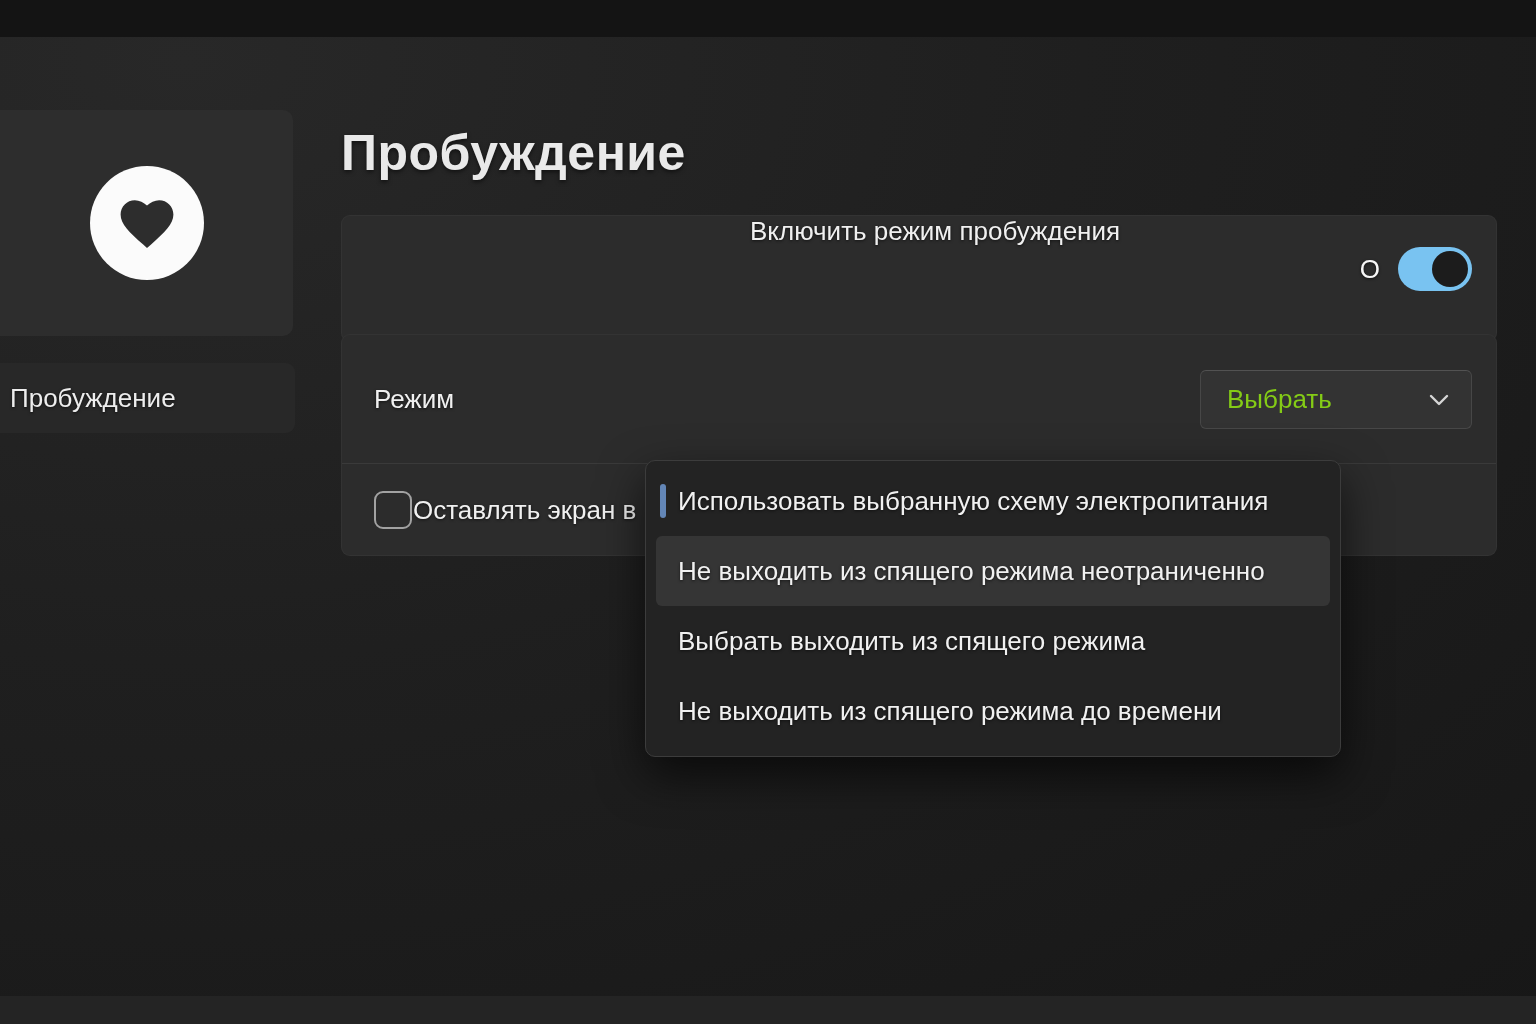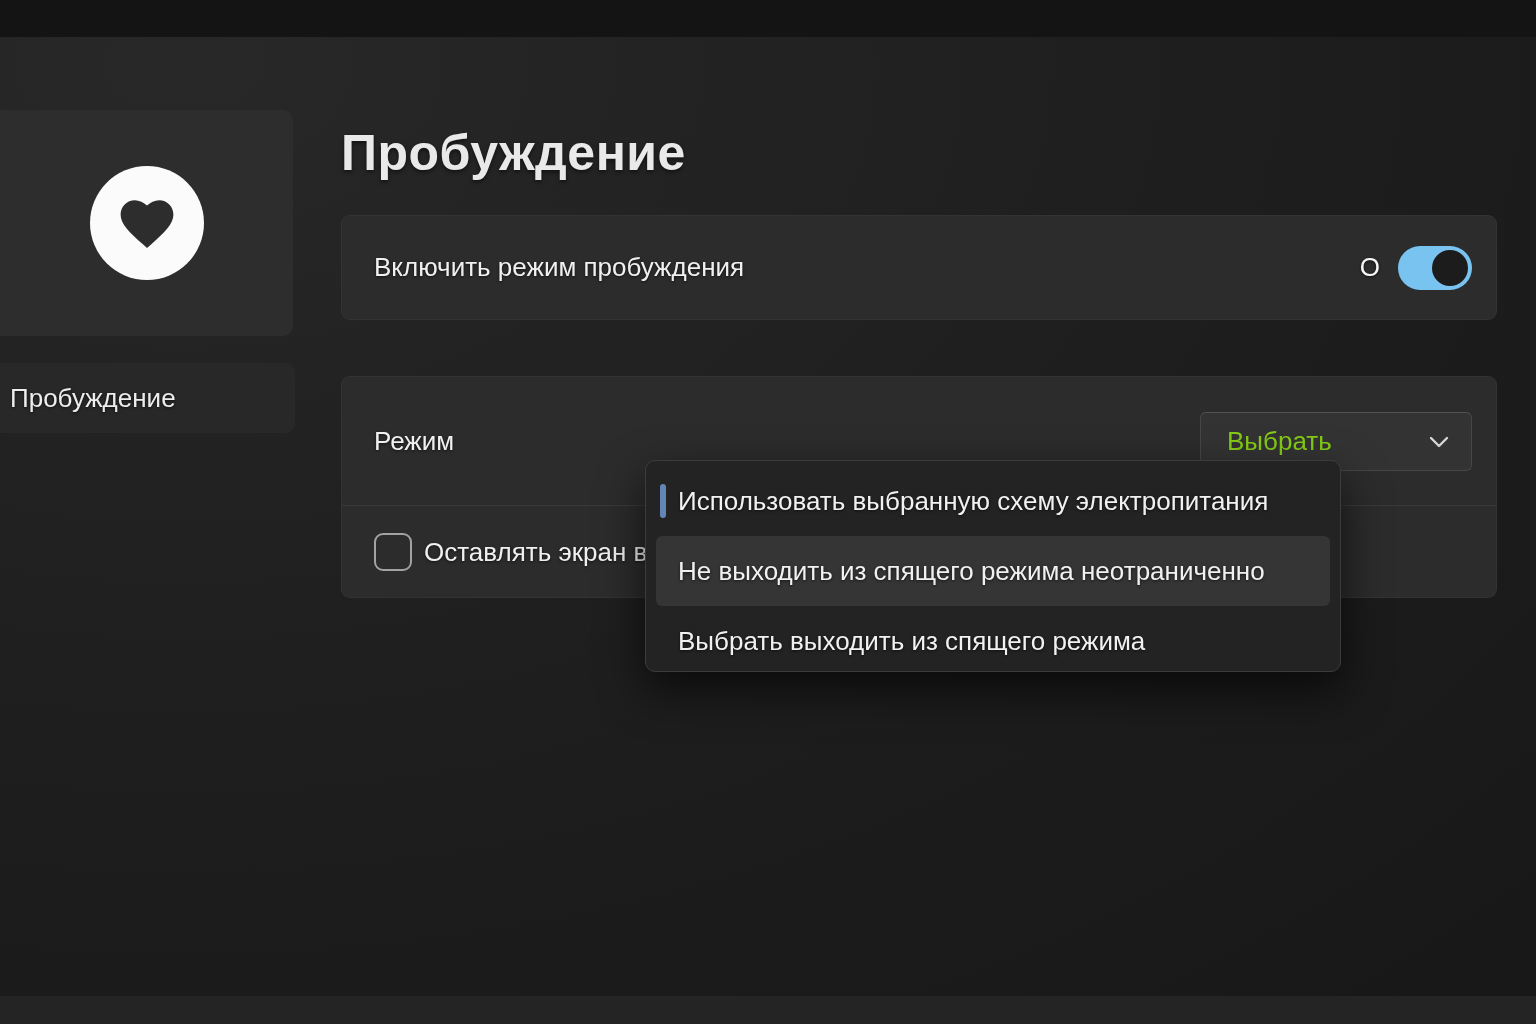--- a/index.html
+++ b/index.html
@@ -47,38 +47,38 @@
     position: absolute; left: 341px; top: 124px;
     font-size: 50px; font-weight: 600; color: #e9e9e9;
     letter-spacing: .5px;
     text-shadow: 0 2px 4px rgba(0,0,0,.55);
   }
   .card {
     position: absolute; left: 341px; width: 1156px;
     background: #2c2c2c; border-radius: 9px;
     border: 1px solid rgba(255,255,255,.035);
   }
-  .card-toggle { top: 215px; height: 105px; display: flex; align-items: center; }
+  .card-toggle { top: 215px; height: 127px; display: flex; align-items: center; flex-direction: column; }
   .card-toggle .label { margin-left: 32px; font-size: 26px; }
   .toggle-zone {
     margin-left: auto; margin-right: 24px;
     display: flex; align-items: center; gap: 18px;
   }
   .toggle-state-letter { font-size: 26px; color: #f7f7f7; }
   .toggle {
     width: 74px; height: 44px; border-radius: 22px;
     background: #79c3f1; position: relative; cursor: pointer;
   }
   .toggle .thumb {
     position: absolute; right: 4px; top: 4px;
     width: 36px; height: 36px; border-radius: 50%;
     background: #1c1c1c;
   }
 
-  .card-mode { top: 376px; height: 222px; }
+  .card-mode { top: 334px; height: 222px; }
   .mode-row { height: 128px; display: flex; align-items: center; position: relative; }
   .mode-row .label { margin-left: 32px; font-size: 26px; }
   .separator {
     position: absolute; left: 0; right: 0; top: 128px; height: 1px;
     background: rgba(255,255,255,.07);
   }
   .select-button {
     position: absolute; right: 24px; top: 35px;
     width: 272px; height: 59px;
     background: #333333; border: 1px solid #474747;
@@ -93,25 +93,25 @@
   .checkbox-row {
     position: absolute; left: 0; right: 0; top: 129px; height: 92px;
     display: flex; align-items: center; padding-left: 32px;
     overflow: hidden; white-space: nowrap;
   }
   .checkbox {
     width: 38px; height: 38px; flex: 0 0 auto;
     border: 2.5px solid #a2a2a2; border-radius: 9px;
     background: transparent; cursor: pointer;
   }
-  .checkbox-row .label { margin-left: 12px; font-size: 26px; }
+  .checkbox-row .label { margin-left: 1px; font-size: 26px; }
 
   
   .flyout {
-    position: absolute; left: 645px; top: 460px; width: 696px; height: 212px;
+    position: absolute; left: 645px; top: 460px; width: 696px; height: 297px;
     background: #232323;
     border: 1px solid #3c3c3c; border-radius: 10px;
     box-shadow: 0 18px 46px rgba(0,0,0,.65);
     padding: 5px 0;
     z-index: 10;
   }
   .flyout-item {
     position: relative; height: 70px;
     display: flex; align-items: center;
     padding-left: 32px;
@@ -182,15 +182,18 @@
     <div class="flyout-item">
       <span class="accent-bar"></span>
       <span class="txt-shadow">Использовать выбранную схему электропитания</span>
     </div>
     <div class="flyout-item highlighted">
       <span class="txt-shadow">Не выходить из спящего режима неотраниченно</span>
     </div>
     <div class="flyout-item">
       <span class="txt-shadow">Выбрать выходить из спящего режима</span>
     </div>
+    <div class="flyout-item">
+      <span class="txt-shadow">Не выходить из спящего режима до времени</span>
+    </div>
   </div>
 
 </div>
 
 </body></html>

